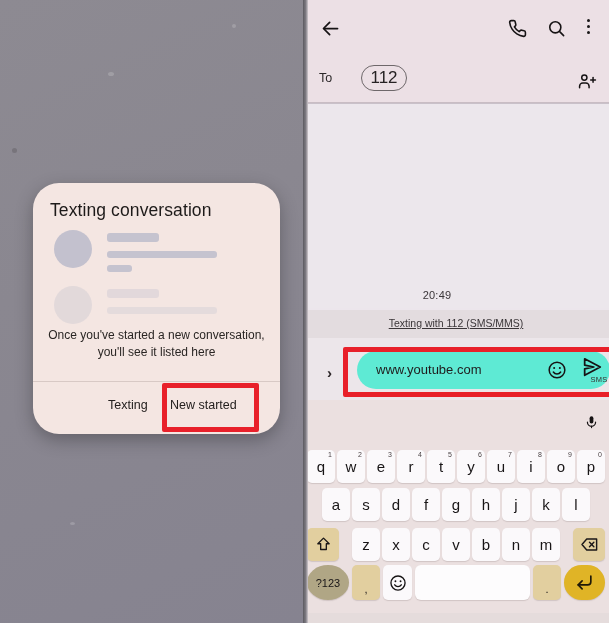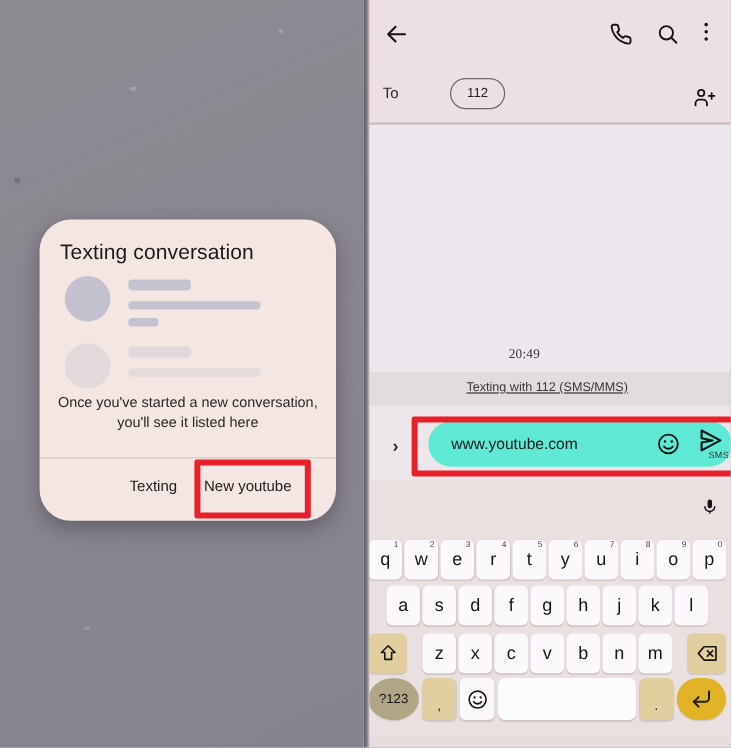--- a/index.html
+++ b/index.html
@@ -74,38 +74,38 @@
   #search-icon{position:absolute;left:244px;top:19px;cursor:pointer;}
   #overflow-icon{position:absolute;left:284px;top:19px;cursor:pointer;}
   .dot{width:3.2px;height:3.2px;border-radius:50%;background:#1a1718;margin-bottom:2.6px;}
 
   #recipient-bar{
     position:absolute;left:0;top:57px;width:306px;height:46px;
     background:#ece0e5;
   }
   #to-label{position:absolute;left:16px;top:14px;font-size:12.5px;color:#2b2728;}
   #recipient-chip{
-    position:absolute;left:72px;top:8px;width:44px;height:24px;
+    position:absolute;left:58px;top:8px;width:44px;height:24px;
     border:1.3px solid #6e686a;border-radius:13px;
     display:flex;align-items:center;justify-content:center;
-    font-size:11px;color:#262223;cursor:pointer;
+    font-size:17px;color:#262223;cursor:pointer;
   }
   #add-person-icon{position:absolute;left:275px;top:15px;cursor:pointer;}
 
   #thread-divider{
     position:absolute;left:0;top:102px;width:306px;height:2px;
     background:rgba(120,110,120,.30);
   }
   #thread-area{
     position:absolute;left:0;top:104px;width:306px;height:204px;
     background:#ece7ec;
   }
   #thread-timestamp{
     position:absolute;left:0;top:289px;width:268px;text-align:center;
-    font-size:11px;color:#3a3538;letter-spacing:.2px;font-family:Liberation Serif, serif;
+    font-size:11px;color:#3a3538;letter-spacing:.2px;
   }
   #sms-notice-band{
     position:absolute;left:0;top:310px;width:306px;height:28px;
     background:#e3dcdf;
   }
   #sms-notice{
     position:absolute;left:0;top:7px;width:306px;text-align:center;
     font-size:10.5px;color:#3b3639;text-decoration:underline;
   }
 
@@ -189,21 +189,21 @@
         <div class="sk-bar" style="left:74px;top:106px;width:52px;height:9px;background:rgba(197,195,207,.38);"></div>
         <div class="sk-bar" style="left:74px;top:124px;width:110px;height:7px;background:rgba(197,195,207,.32);"></div>
       </div>
 
       <div id="dialog-empty-text">Once you've started a new conversation, you'll see it listed here</div>
 
       <div id="dialog-divider"></div>
 
       <div id="dialog-actions">
         <div id="cancel-button">Texting</div>
-        <div id="new-message-button">New youtube</div>
+        <div id="new-message-button">New started</div>
       </div>
     </div>
 
     <div id="hl-new-message"></div>
   </div>
 
   <div id="right-panel">
 
     <div id="app-bar">
       <div id="back-icon">

